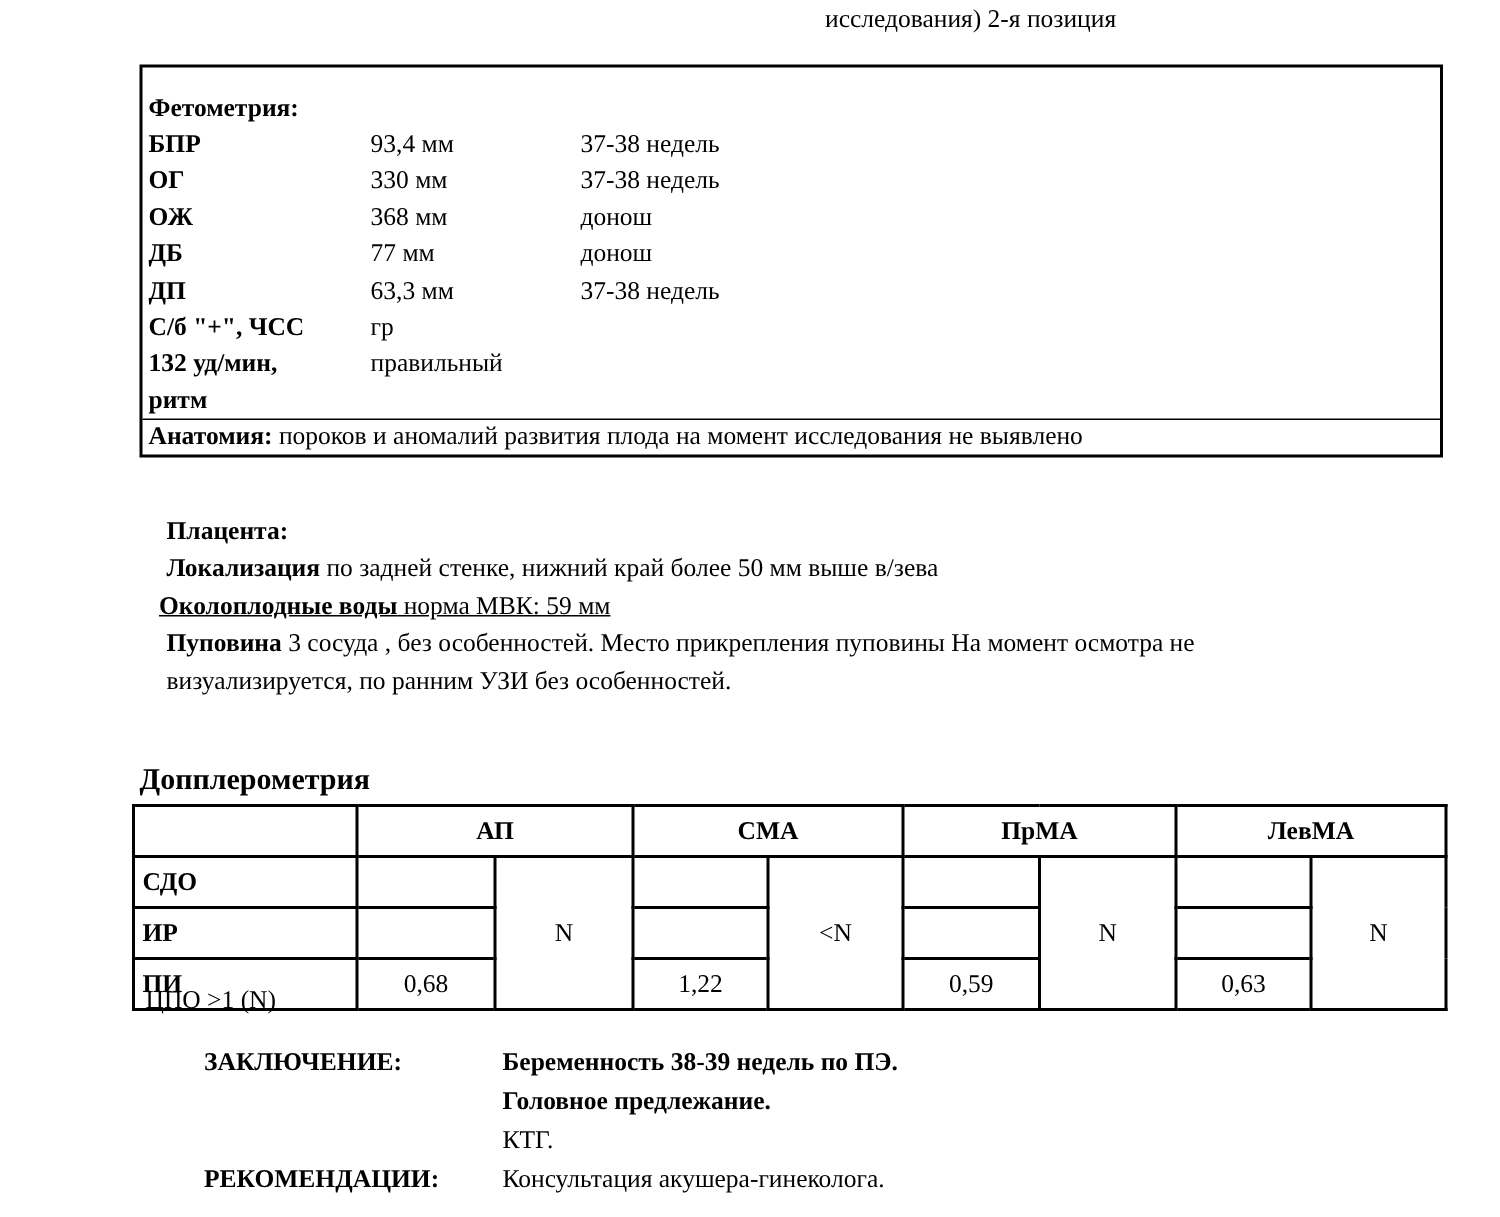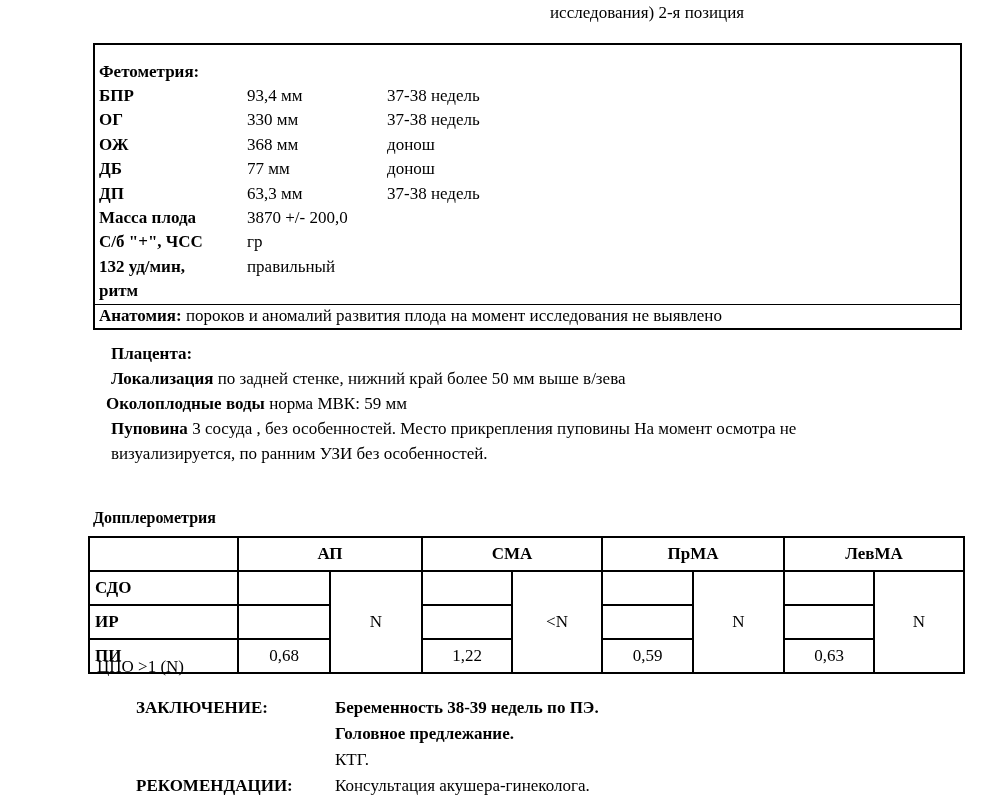--- a/index.html
+++ b/index.html
@@ -20,24 +20,24 @@
   }
   .fet-inner { padding: 15px 4px 0 4px; }
   .fet-title { line-height: 24px; font-weight: bold; }
   .fet-row { display: grid; grid-template-columns: 148px 140px 1fr; line-height: 24.4px; }
   .fet-row .lbl { font-weight: bold; }
   .anatomy-row { border-top: 1px solid #000; padding: 1px 4px 2px 4px; line-height: 20px; }
 
   
   .placenta { position: absolute; left: 111px; top: 341px; width: 845px; }
   .placenta .line { line-height: 25px; }
-  .placenta .line.shift { margin-left: -5px; }
+  .placenta .line.shift { margin-left: -5px; text-decoration: underline; }
 
   
-  .doppler-title { position: absolute; left: 93px; top: 509px; font-size: 16px; font-weight: bold; }
+  .doppler-title { position: absolute; left: 93px; top: 509px; font-size: 20px; font-weight: bold; }
   table.doppler {
     position: absolute; left: 88px; top: 536px;
     border-collapse: collapse; table-layout: fixed;
   }
   table.doppler td, table.doppler th {
     border: 2px solid #000; font-size: 17px; font-weight: normal;
     overflow: hidden; text-align: center; vertical-align: middle; padding: 6px;
   }
   table.doppler .rowlbl { text-align: left; font-weight: bold; padding-left: 5px; }
   table.doppler .grouphdr { font-weight: bold; }
@@ -76,25 +76,20 @@
     </div>
     <div class="fet-row">
       <span class="lbl">ДБ</span>
       <span>77 мм</span>
       <span>донош</span>
     </div>
     <div class="fet-row">
       <span class="lbl">ДП</span>
       <span>63,3 мм</span>
       <span>37-38 недель</span>
-    </div>
-    <div class="fet-row">
-      <span class="lbl">Масса плода</span>
-      <span>3870 +/- 200,0</span>
-      <span></span>
     </div>
     <div class="fet-row">
       <span class="lbl">С/б "+", ЧСС</span>
       <span>гр</span>
       <span></span>
     </div>
     <div class="fet-row">
       <span class="lbl">132 уд/мин,</span>
       <span>правильный</span>
       <span></span>

